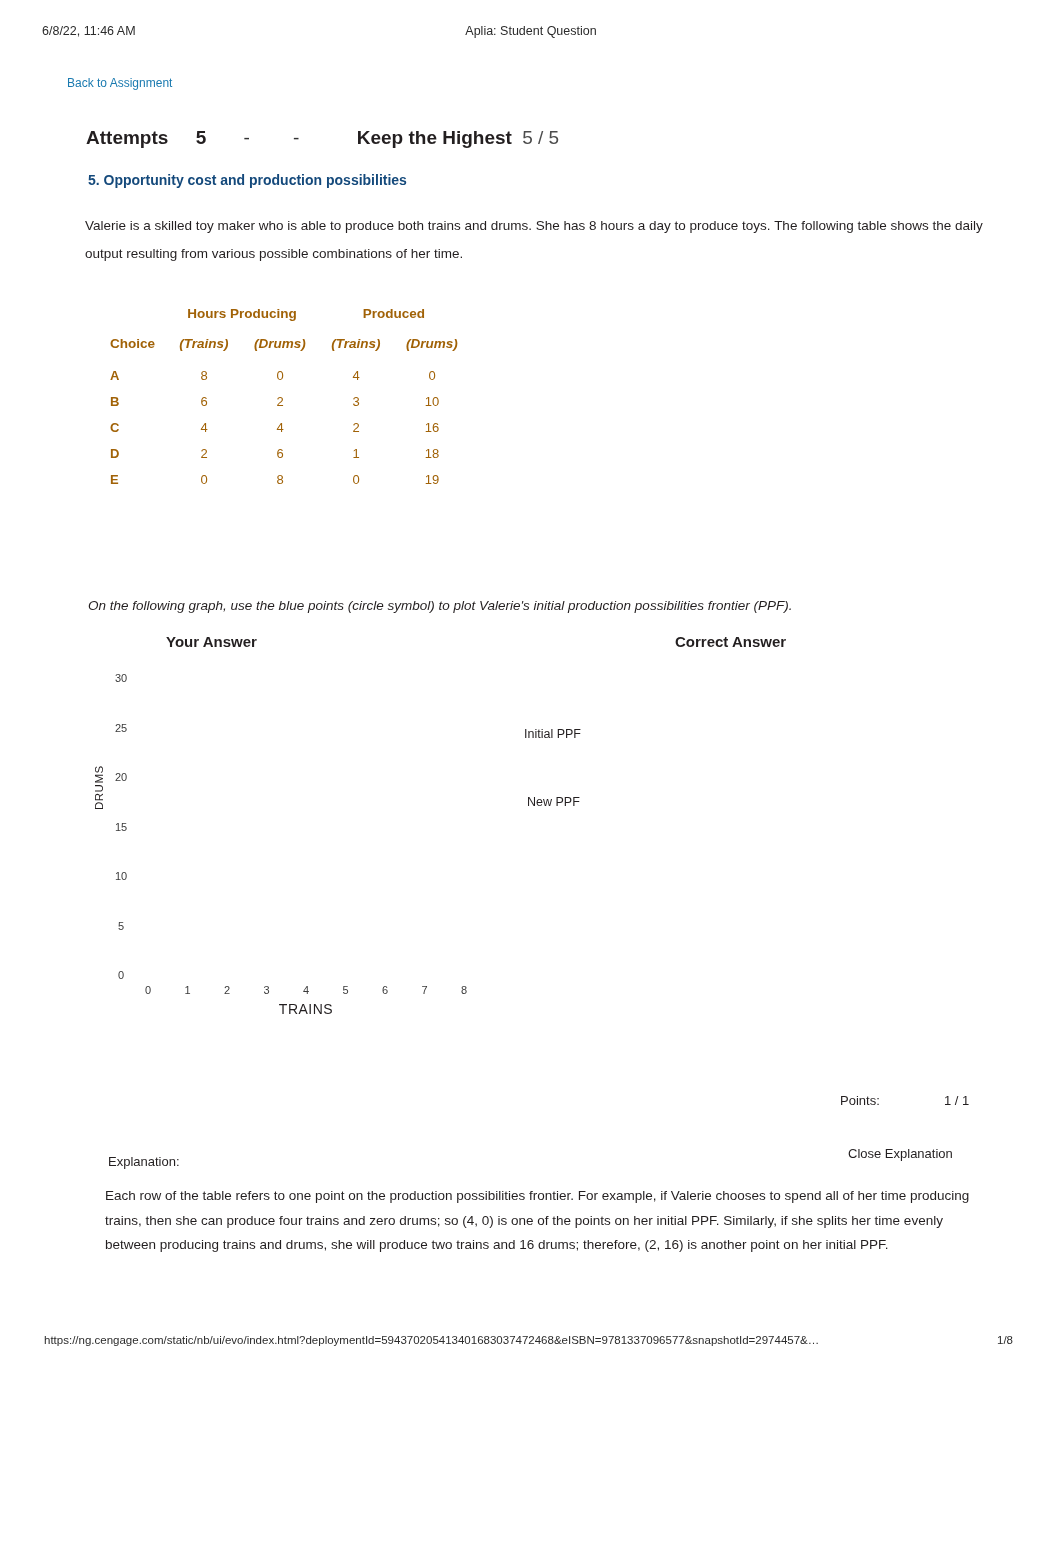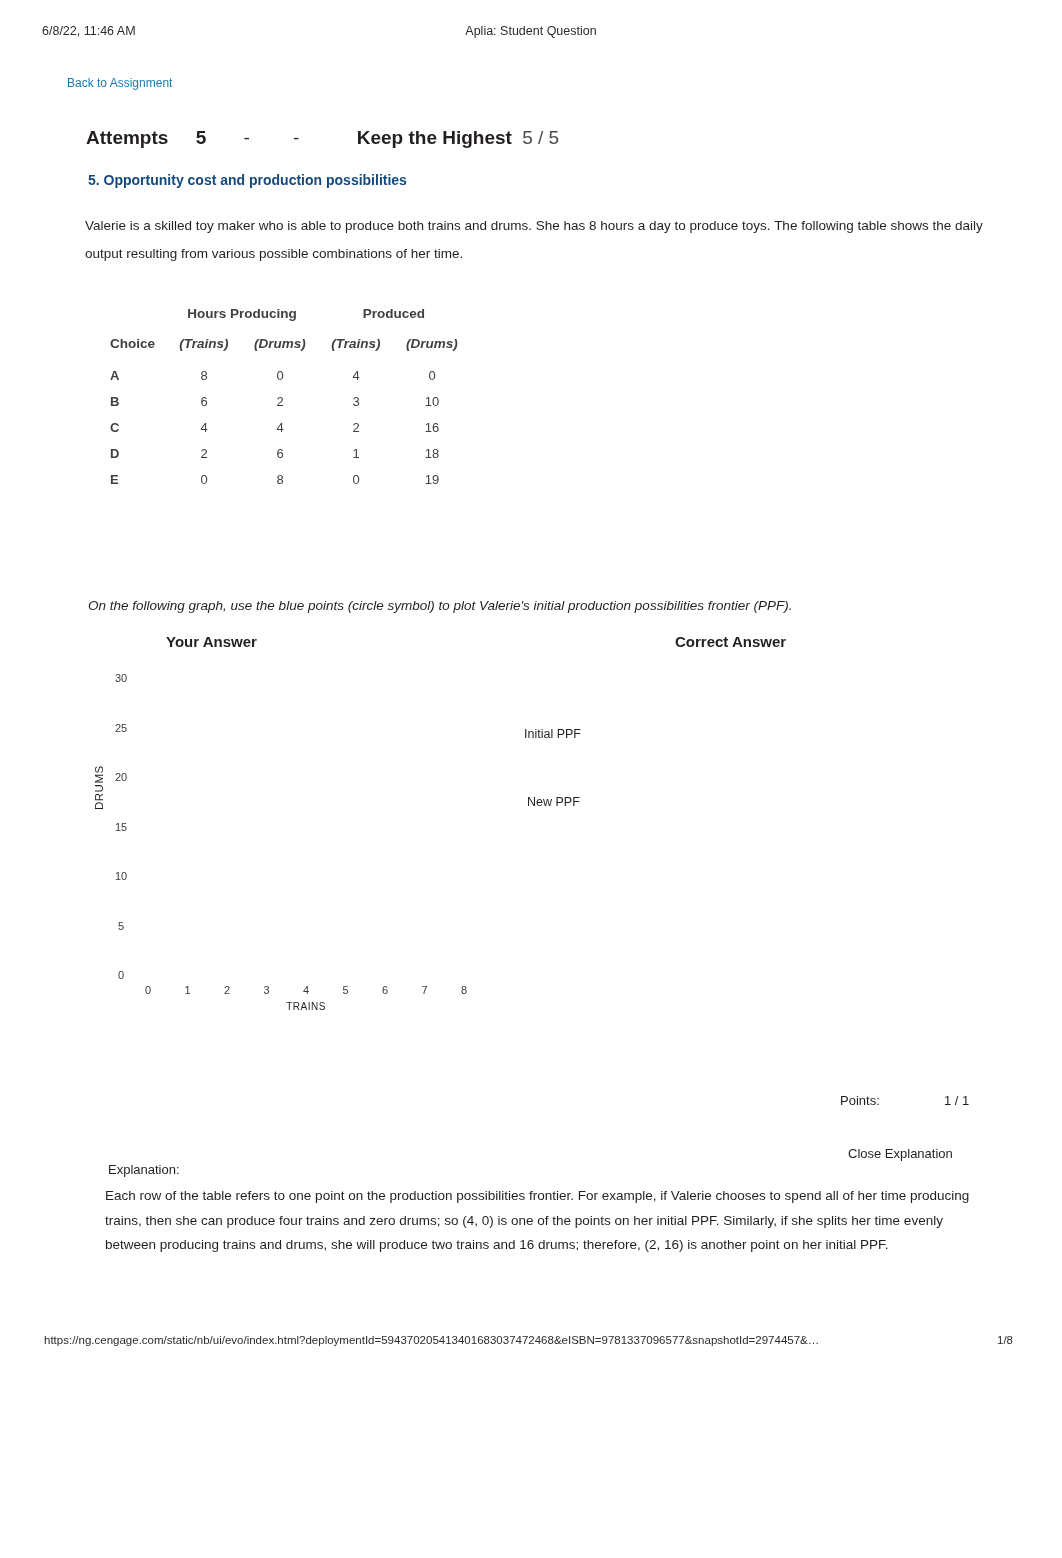--- a/index.html
+++ b/index.html
@@ -115,21 +115,21 @@
     color: #231f20;
   }
 
   
   .data-table {
     position: absolute;
     left: 110px;
     top: 300px;
     border-collapse: collapse;
     font-size: 13px;
-    color: #404040;
+    color: #a16207;
   }
   .data-table th, .data-table td {
     padding: 0;
     border: 0;
     font-weight: normal;
     text-align: center;
     height: 26px;
     vertical-align: middle;
   }
   .data-table .grp {
@@ -207,21 +207,21 @@
     font-size: 11px;
     color: #3a3a3a;
     line-height: 11px;
   }
   .x-axis-title {
     position: absolute;
     top: 1001px;
     left: 232px;
     width: 148px;
     text-align: center;
-    font-size: 10px;
+    font-size: 14px;
     color: #231f20;
     letter-spacing: 0.5px;
   }
   .series-label {
     position: absolute;
     font-size: 12.5px;
     color: #231f20;
     white-space: nowrap;
   }
   .series-label.initial { left: 524px; top: 727px; }
@@ -240,21 +240,21 @@
   .points-row .p-value { position: absolute; left: 944px; top: 0; }
 
   .explain-head {
     position: absolute;
     top: 1146px;
     left: 0;
     width: 1062px;
     font-size: 13px;
     color: #231f20;
   }
-  .explain-head .eh-label { position: absolute; left: 108px; top: 16px; }
+  .explain-head .eh-label { position: absolute; left: 108px; top: 8px; }
   .explain-head .eh-close {
     position: absolute;
     left: 848px;
     top: 0;
     cursor: pointer;
     white-space: nowrap;
   }
 
   .explain-body {
     position: absolute;

